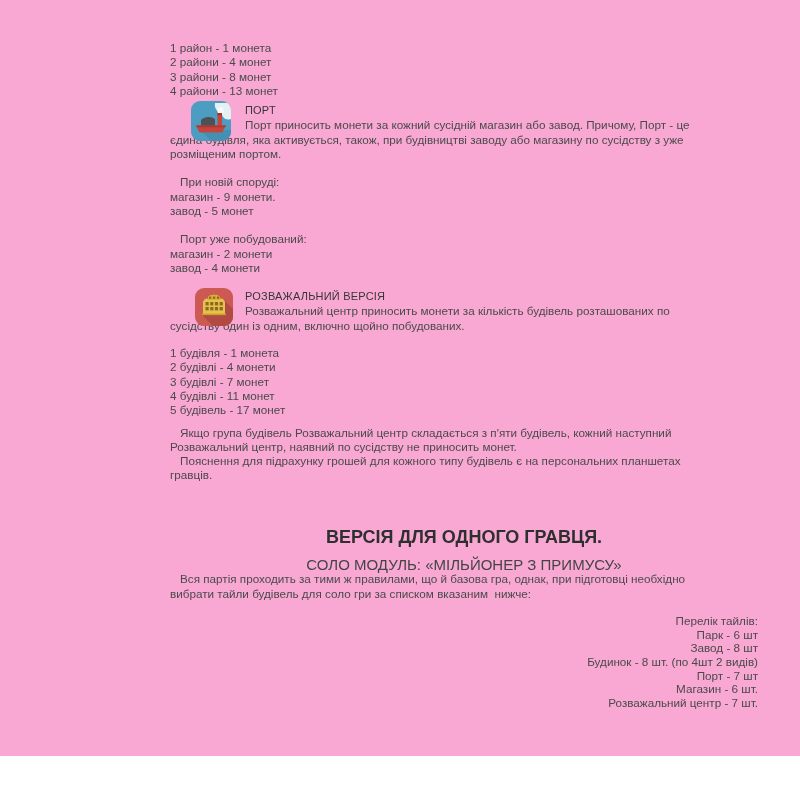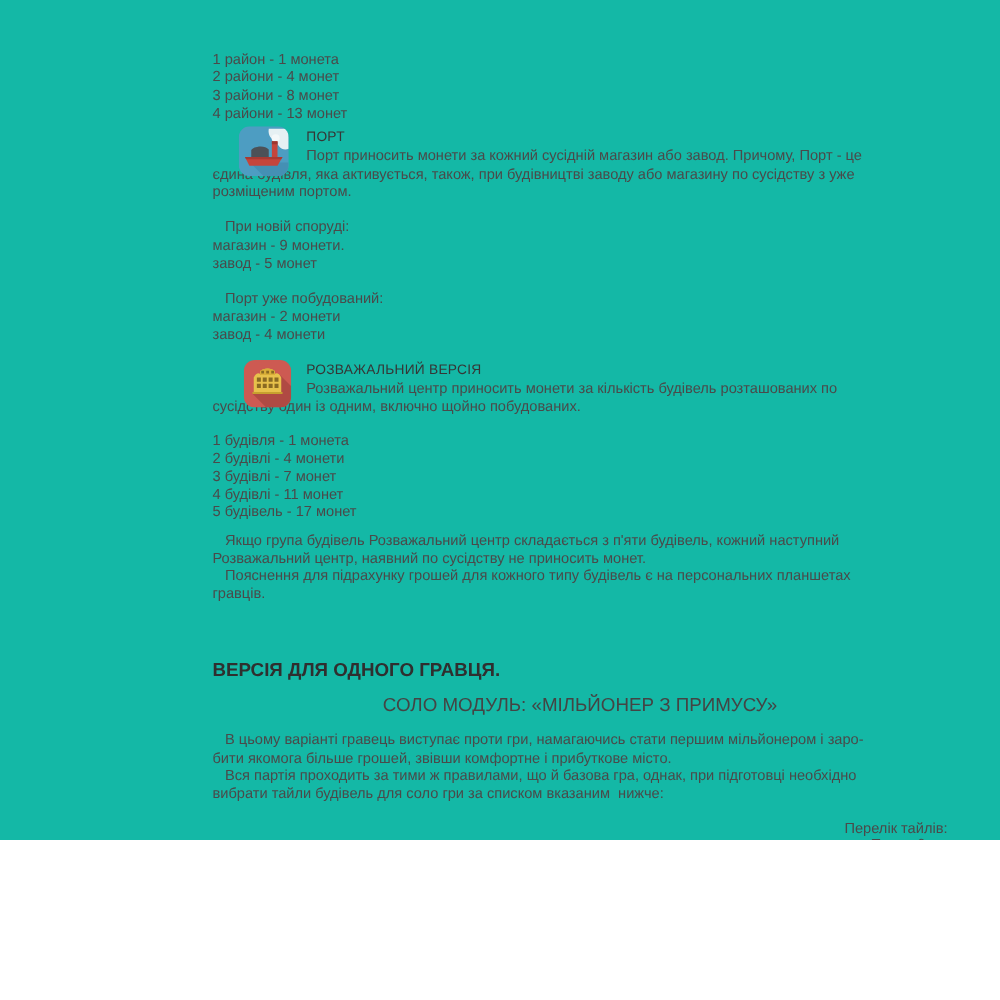--- a/index.html
+++ b/index.html
@@ -1,17 +1,17 @@
 <!DOCTYPE html>
 <html><head>
 <meta charset="utf-8">
 <style>
   html,body { margin:0; padding:0; background:#ffffff; }
   .page {
-    position:relative; width:800px; height:672px; background:#14b8a6;
+    position:relative; width:800px; height:756px; background:#f9a8d4;
     font-family:"Liberation Sans", sans-serif; color:#4a4a4a; overflow:hidden;
   }
   .col {
     position:absolute; left:170px; top:41px; width:588px;
     font-size:11.7px; line-height:14.3px;
   }
   .pre { white-space:pre; margin:0; }
   .ind10 { text-indent:10px; }
   .ind75 { text-indent:75px; }
   .section { position:relative; }
@@ -20,21 +20,21 @@
     letter-spacing:0.2px;
   }
   .icon-box { position:absolute; width:40px; height:40px; }
   .icon-port { left:21px; top:-2px; }
   .icon-ent  { left:25px; top:-1px; width:38px; height:38px; }
   .mt5  { margin-top:5px; }
   .mt8  { margin-top:8px; }
   .mt13 { margin-top:13px; }
   .mt14 { margin-top:14px; }
   .center-head {
-    font-weight:bold; color:#2f2f2f; font-size:15px;
+    text-align:center; font-weight:bold; color:#2f2f2f; font-size:18px;
     margin:47px 0 0 0;
   }
   .center-sub {
     text-align:center; font-weight:normal; color:#444444; font-size:15px;
     margin:14px 0 0 0;
   }
   .tiles { line-height:13.7px;text-align:right; }
 </style>
 </head>
 <body>
@@ -119,22 +119,20 @@
 4 будівлі - 11 монет
 5 будівель - 17 монет</p>
       <p class="pre ind10 mt8">Якщо група будівель Розважальний центр складається з п'яти будівель, кожний наступний
 Розважальний центр, наявний по сусідству не приносить монет.</p>
       <p class="pre ind10">Пояснення для підрахунку грошей для кожного типу будівель є на персональних планшетах
 гравців.</p>
     </div>
 
     <h2 class="center-head">ВЕРСІЯ ДЛЯ ОДНОГО ГРАВЦЯ.</h2>
     <h3 class="center-sub">СОЛО МОДУЛЬ: «МІЛЬЙОНЕР З ПРИМУСУ»</h3>
-    <p class="pre ind10 mt13">В цьому варіанті гравець виступає проти гри, намагаючись стати першим мільйонером і заро-
-бити якомога більше грошей, звівши комфортне і прибуткове місто.</p>
     <p class="pre ind10">Вся партія проходить за тими ж правилами, що й базова гра, однак, при підготовці необхідно
 вибрати тайли будівель для соло гри за списком вказаним  нижче:</p>
     <p class="pre tiles mt13">Перелік тайлів:
 Парк - 6 шт
 Завод - 8 шт
 Будинок - 8 шт. (по 4шт 2 видів)
 Порт - 7 шт
 Магазин - 6 шт.
 Розважальний центр - 7 шт.</p>
 

